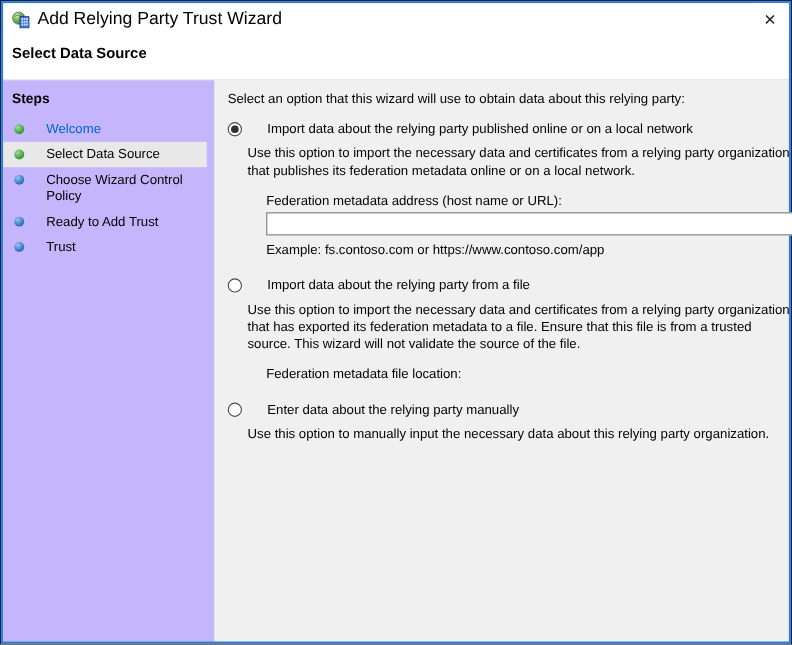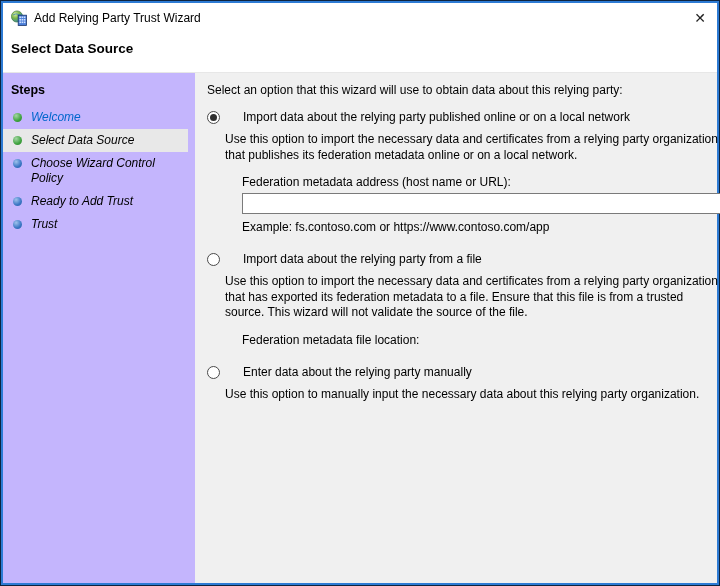--- a/index.html
+++ b/index.html
@@ -17,42 +17,42 @@
     border:2px solid #2d7bd4;
     background:#f0f0f0;
     display:flex; flex-direction:column;
   }
   
   .titlebar {
     height:29px; flex:none; background:#fff;
     display:flex; align-items:center; padding-left:8px;
   }
   .app-icon { width:16px; height:16px; flex:none; }
-  .title-text { margin-left:7px; font-size:12px; }
+  .title-text { margin-left:7px; font-size:16px; }
   .close-btn {
     margin-left:auto; width:34px; height:29px;
     display:flex; align-items:center; justify-content:center;
     font-size:14px; color:#222; cursor:default; background:#fff; border:none;
   }
   
   .pageheader { height:40px; flex:none; background:#fff; }
   .pageheader h1 { margin:0; padding:9px 0 0 8px; font-size:13.5px; font-weight:bold; }
   
   .body-row { flex:1; display:flex; border-top:1px solid #e7e7e7; min-height:0; }
   .sidebar {
     width:192px; flex:none; background:#c4b5fd; padding-top:5px;
     box-sizing:border-box;
   }
   .steps-title { font-weight:bold; font-size:12.5px; padding:5px 8px 9px 8px; }
   .step-item { display:flex; align-items:flex-start; padding:4px 8px 4px 10px; margin-right:7px; }
   .step-item.current { background:#e8e8e8; }
   .bullet { width:9px; height:9px; border-radius:50%; flex:none; margin-top:3px; }
   .bullet.green { background:radial-gradient(circle at 35% 30%, #a5d6a5, #3ea33e 60%, #2c7d2c); }
   .bullet.blue  { background:radial-gradient(circle at 35% 30%, #9ec2ec, #3a76c4 60%, #2b5fa3); }
-  .step-label { margin-left:9px; line-height:15px;font-style:italic; }
+  .step-label { margin-left:20px; line-height:15px; }
   .step-label.link { color:#0066cc; }
   
   .main { flex:1; display:flex; flex-direction:row; background:#f0f0f0; min-width:0; }
   .content { flex:1; padding:10px 13px 0 12px; }
   .intro { margin:0 0 13px 0; }
   .option-row { display:flex; align-items:flex-start;gap:17px; }
   .option-row + .option-row, .opt-gap { margin-top:18px; }
   .radio {
     width:11px; height:11px; border:1px solid #4a4a4a; border-radius:50%;
     background:#fff; flex:none; margin-top:1px; position:relative;

